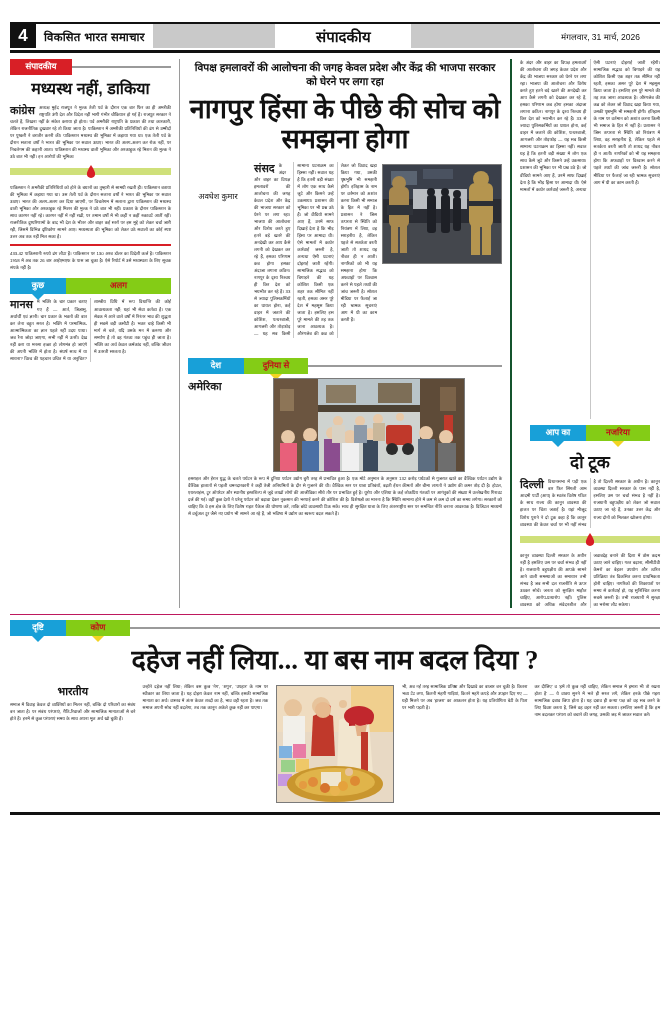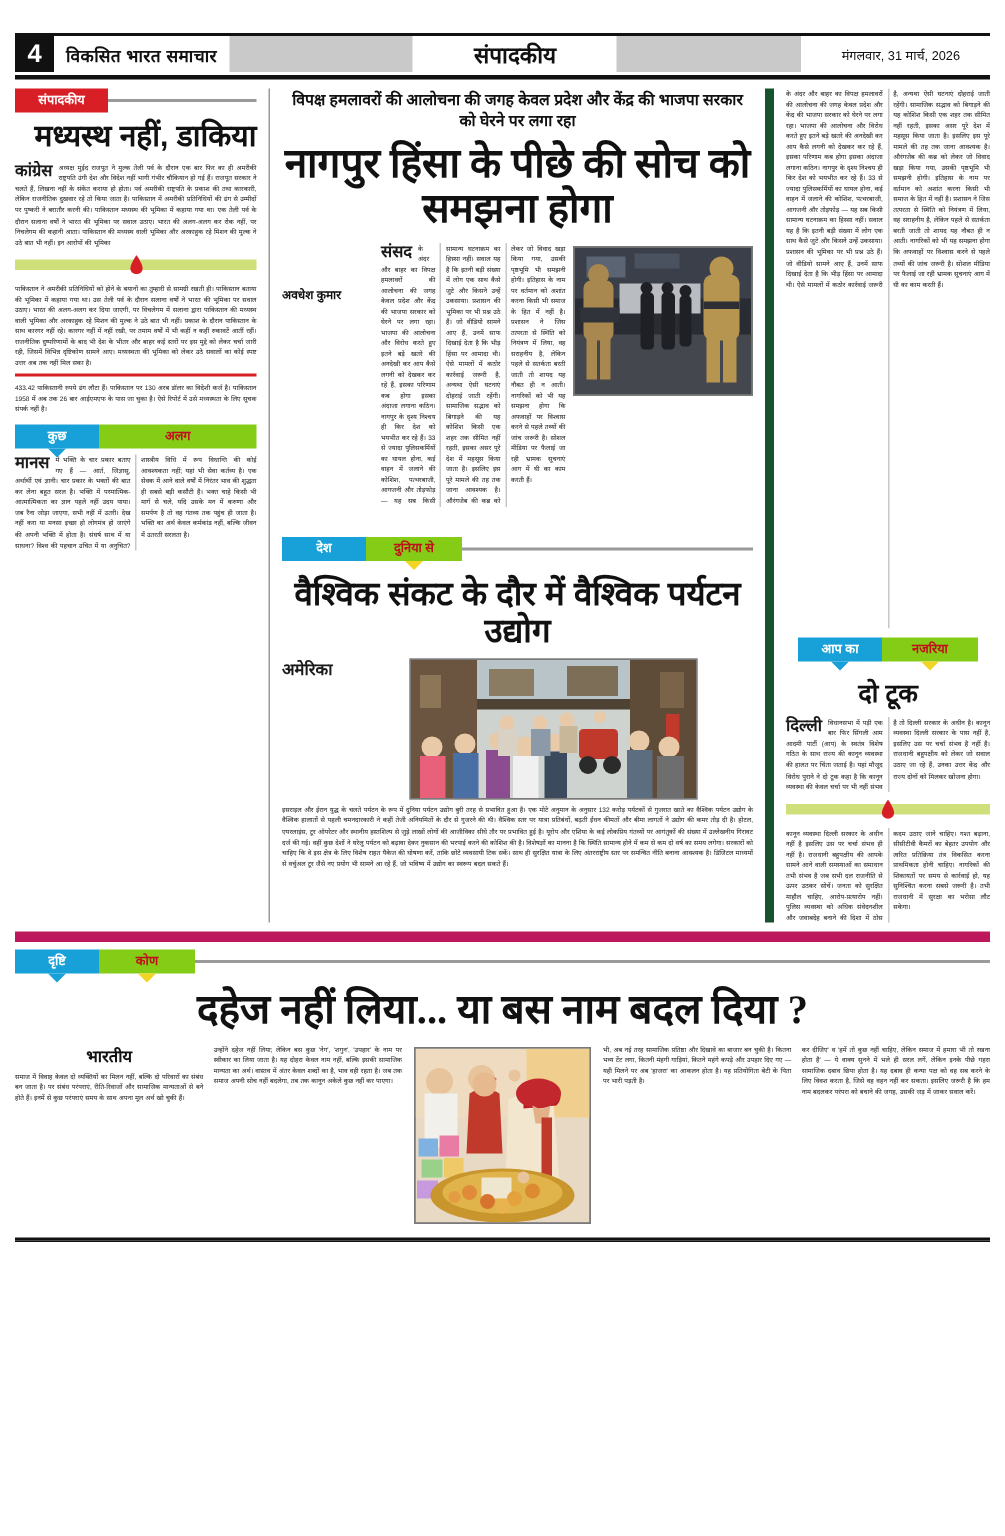--- a/index.html
+++ b/index.html
@@ -26,21 +26,21 @@
                   justify-content:center; font-size:15px; font-weight:bold; }
   .mast-date { background:#fff; display:flex; align-items:center; justify-content:flex-end;
                padding:0 20px; font-size:8.5px; font-weight:normal; min-width:126px; }
   .mast-rule { height:3px; background:#111; margin-top:2px; }
 
   
   .grid { display:flex; gap:0; margin-top:6px; }
   .col { position:relative; }
   .col-left   { width:170px; padding-right:8px; border-right:1px solid #9a9a9a; }
   .col-mid    { width:330px; padding:0 8px; }
-  .col-right  { width:150px; padding-left:8px; border-left:6px solid #14532d; }
+  .col-right  { width:150px; padding-left:8px; border-left:2px solid #14532d; }
 
   
   .tagrow { display:flex; align-items:flex-start; gap:0; margin-bottom:4px; position:relative; }
   .tag { position:relative; color:#fff; font-size:8.5px; font-weight:bold;
          padding:3px 10px 4px; text-align:center; line-height:1.1; }
   .tag.red    { background:#d81f26; min-width:62px; }
   .tag.blue   { background:#18a0d8; min-width:56px; }
   .tag.cyan   { background:#18a0d8; min-width:56px; }
   .tag.yellow { background:#84cc16; color:#c0111a; min-width:64px; }
   .tag.notch::after{
@@ -48,26 +48,26 @@
      border-left:6px solid transparent; border-right:6px solid transparent;
      border-top:6px solid currentColor;
   }
   .tag.blue.notch::after { border-top-color:#18a0d8; }
   .tag.yellow.notch::after{ border-top-color:#f2d423; }
   .tagline { flex:1; height:2px; background:#9a9a9a; margin-top:7px; }
 
   
   .kicker { font-size:10.5px; font-weight:bold; text-align:center; line-height:1.35;
             padding:1px 0 3px; }
-  .h-sm  { font-size:20px;  font-weight:bold; text-align:right; line-height:1.2; margin:3px 0 5px; }
+  .h-sm  { font-size:16px;  font-weight:bold; text-align:center; line-height:1.2; margin:3px 0 5px; }
   .h-lg  { font-size:22px;  font-weight:bold; text-align:center; line-height:1.15; margin:2px 0 6px; }
   .h-xl  { font-size:27px;  font-weight:bold; text-align:center; line-height:1.1; margin:4px 0 7px;font-family:Liberation Serif, serif; }
   .h-right { font-size:17px; font-weight:bold; text-align:center; margin:4px 0 5px; }
 
-  .byline { font-size:8px; font-weight:bold; padding:2px 0 4px; }
+  .byline { font-size:8px; font-weight:normal; text-align:center; padding:2px 0 4px; }
 
   
   .body { font-size:4.35px; line-height:1.62; text-align:justify; color:#1a1a1a;
           hyphens:none; word-spacing:.2px; }
   .cols2 { column-count:2; column-gap:7px; column-rule:1px solid #c7c7c7; }
   .cols3 { column-count:3; column-gap:7px; column-rule:1px solid #c7c7c7; }
 
   .dropcap { font-size:11px; font-weight:bold; float:left; margin:0 4px 0 0;
              line-height:1.1; }
   .dropcap-block { font-size:11px; font-weight:bold; text-align:center; margin-bottom:3px; }
@@ -81,21 +81,21 @@
   .drop svg { display:block; }
   .rule-red { height:2px; background:#d81f26; margin:4px 0; }
 
   
   .photo { position:relative; overflow:hidden; background:#8a8a8a; }
   .photo.news  { width:120px; height:100px; float:right; margin:2px 0 3px 5px; border:1px solid #7a7a7a; }
   .photo.tour  { width:192px; height:94px; margin:2px auto 3px; border:1px solid #7a7a7a; }
   .photo.wed   { width:118px; height:118px; margin:2px auto; border:1px solid #7a7a7a; }
 
   
-  .bottom { margin-top:6px; border-top:7px solid #be185d; padding-top:5px; }
+  .bottom { margin-top:6px; border-top:1px solid #be185d; padding-top:5px; }
   .footer-rule { margin-top:7px; border-top:2px solid #111; border-bottom:1px solid #111;
                  height:3px; }
 
   .flow-wrap { display:flex; gap:7px; }
   .flow-wrap > div { flex:1; }
 </style>
 </head>
 <body>
 
 <div class="page">
@@ -201,21 +201,20 @@
           </div>
         </div>
       </div>
 
       <div class="tagrow" style="margin-top:20px;">
         <div class="tag cyan notch">देश</div>
         <div class="tag yellow notch">दुनिया से</div>
         <div class="tagline"></div>
       </div>
 
-      <div class="h-lg" style="margin-top:9px;">वैश्विक संकट के दौर में वैश्विक पर्यटन उद्योग</div>
 
       <div class="body">
         <div class="dropcap-block" style="float:left; width:48px; text-align:left;">अमेरिका</div>
         <div class="photo tour">
           <svg width="190" height="92" viewBox="0 0 190 92" preserveAspectRatio="none">
             <rect width="190" height="92" fill="#cfd3d0"></rect>
             <rect x="0" y="0" width="44" height="92" fill="#6b5540"></rect>
             <rect x="146" y="0" width="44" height="92" fill="#5e4b38"></rect>
             <rect x="44" y="0" width="102" height="30" fill="#b9c4c9"></rect>
             <rect x="52" y="6" width="30" height="18" fill="#8a7b63"></rect>

